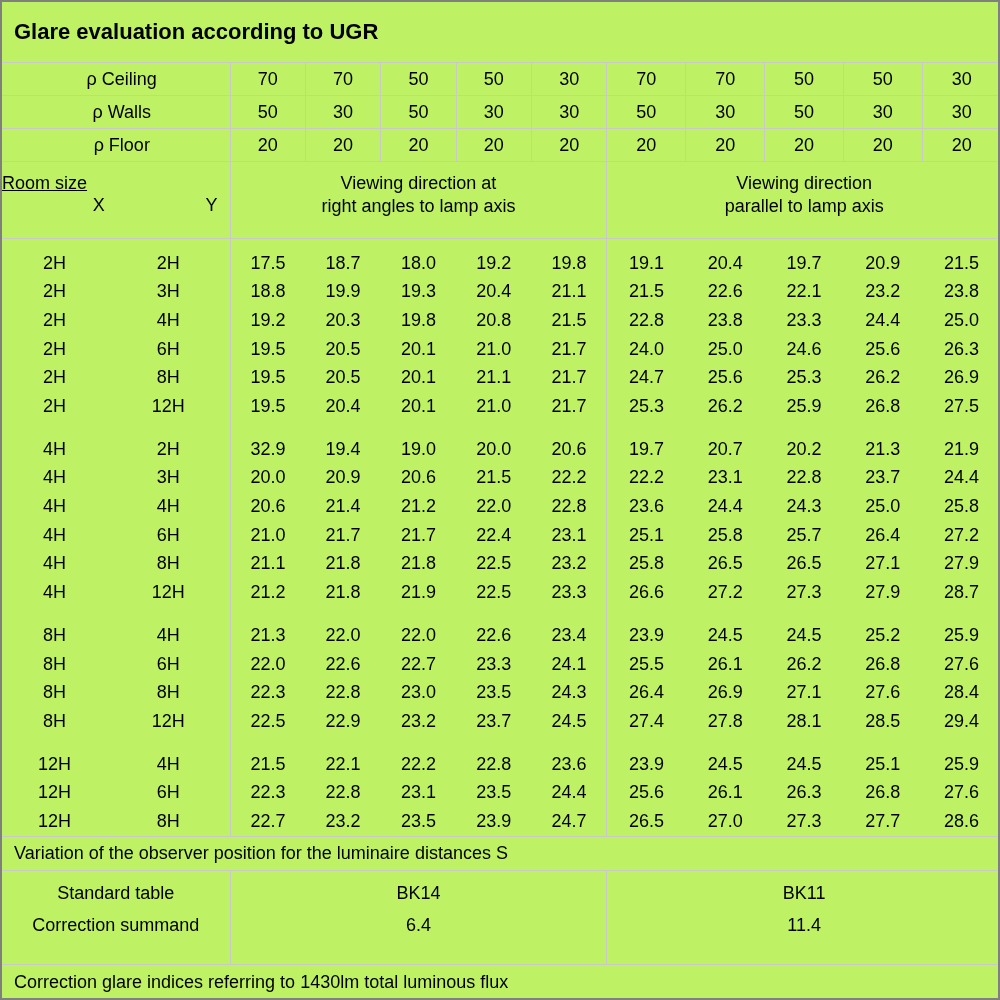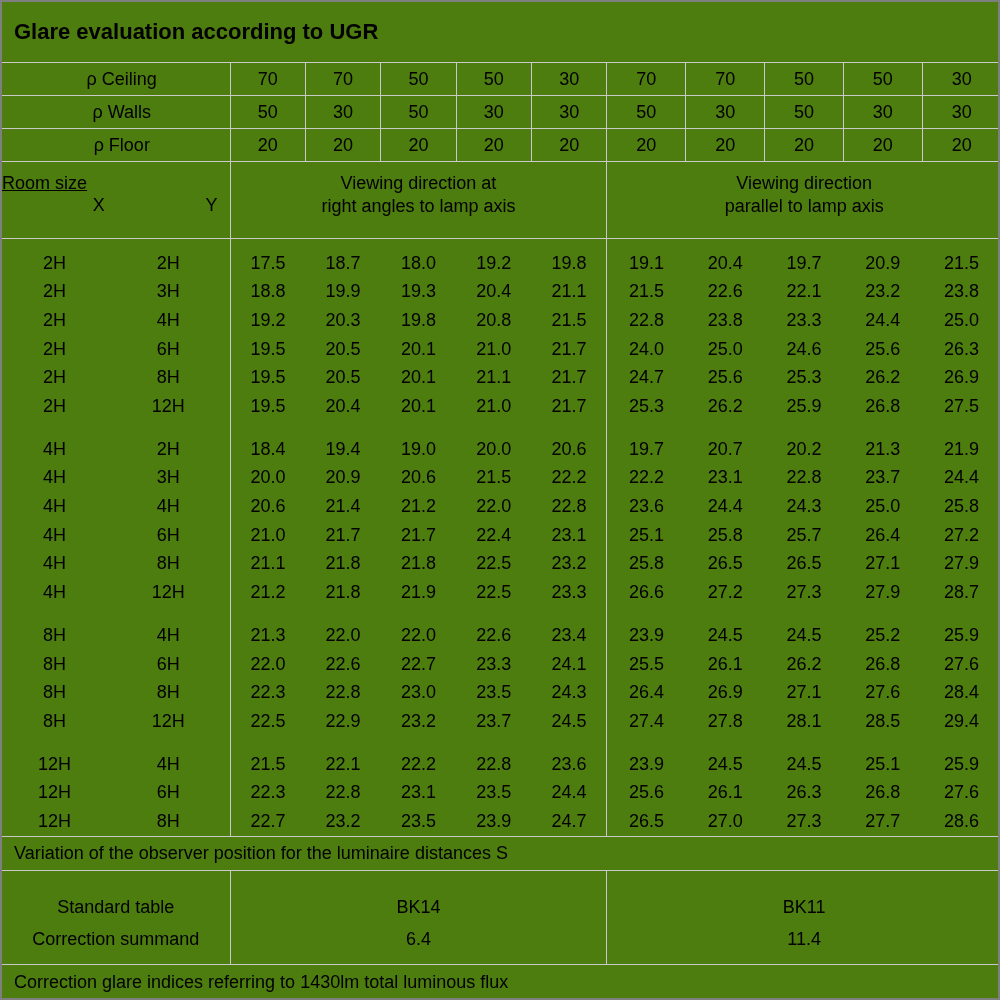--- a/index.html
+++ b/index.html
@@ -1,19 +1,19 @@
 <!DOCTYPE html>
 <html><head>
 <meta charset="utf-8">
 <style>
   * { margin:0; padding:0; box-sizing:border-box; }
   html,body { background:#ffffff; }
   .page {
     position:relative; width:1000px; height:1000px;
-    background:#4d7c0f; border:2px solid #7f7f7f;
+    background:#bef264; border:2px solid #7f7f7f;
     font-family:"Liberation Sans", sans-serif; color:#000; overflow:hidden;
   }
   table.ugr { width:996px; height:996px; border-collapse:collapse; table-layout:fixed; }
   td { overflow:hidden; font-size:18px; }
 
   
   .brr { border-right:1px solid #c9c9c9; }
 
   
   tr.title-row td {
@@ -46,21 +46,21 @@
     text-align:left; padding-left:12px; vertical-align:middle;
   }
 
   
   tr.srow td { height:84px; border-bottom:1px solid #c9c9c9; text-align:center; vertical-align:middle; }
   tr.srow div { line-height:24px; }
 
   
   tr.sumrow td { height:86px; border-bottom:1px solid #c9c9c9; text-align:center; vertical-align:top; }
   tr.sumrow div { line-height:32px; }
-  tr.sumrow td { padding-top:20px; }
+  tr.sumrow td { padding-top:6px; }
 
   
   tr.footrow td { height:30px; text-align:left; padding-left:12px; vertical-align:top; padding-top:7px; }
 </style>
 </head>
 <body>
 
 <div class="page">
   <table class="ugr">
     <colgroup>
@@ -233,21 +233,21 @@
           <td class="val">27.5</td>
         </tr>
         <tr class="gap" style="height: 13px;">
           <td class="brr" colspan="2"></td>
           <td class="brr" colspan="5"></td>
           <td colspan="5"></td>
         </tr>
         <tr class="drow">
           <td class="x-cell">4H</td>
           <td class="y-cell brr">2H</td>
-          <td class="val">18.4</td>
+          <td class="val">32.9</td>
           <td class="val">19.4</td>
           <td class="val">19.0</td>
           <td class="val">20.0</td>
           <td class="val brr">20.6</td>
           <td class="val">19.7</td>
           <td class="val">20.7</td>
           <td class="val">20.2</td>
           <td class="val">21.3</td>
           <td class="val">21.9</td>
         </tr>

